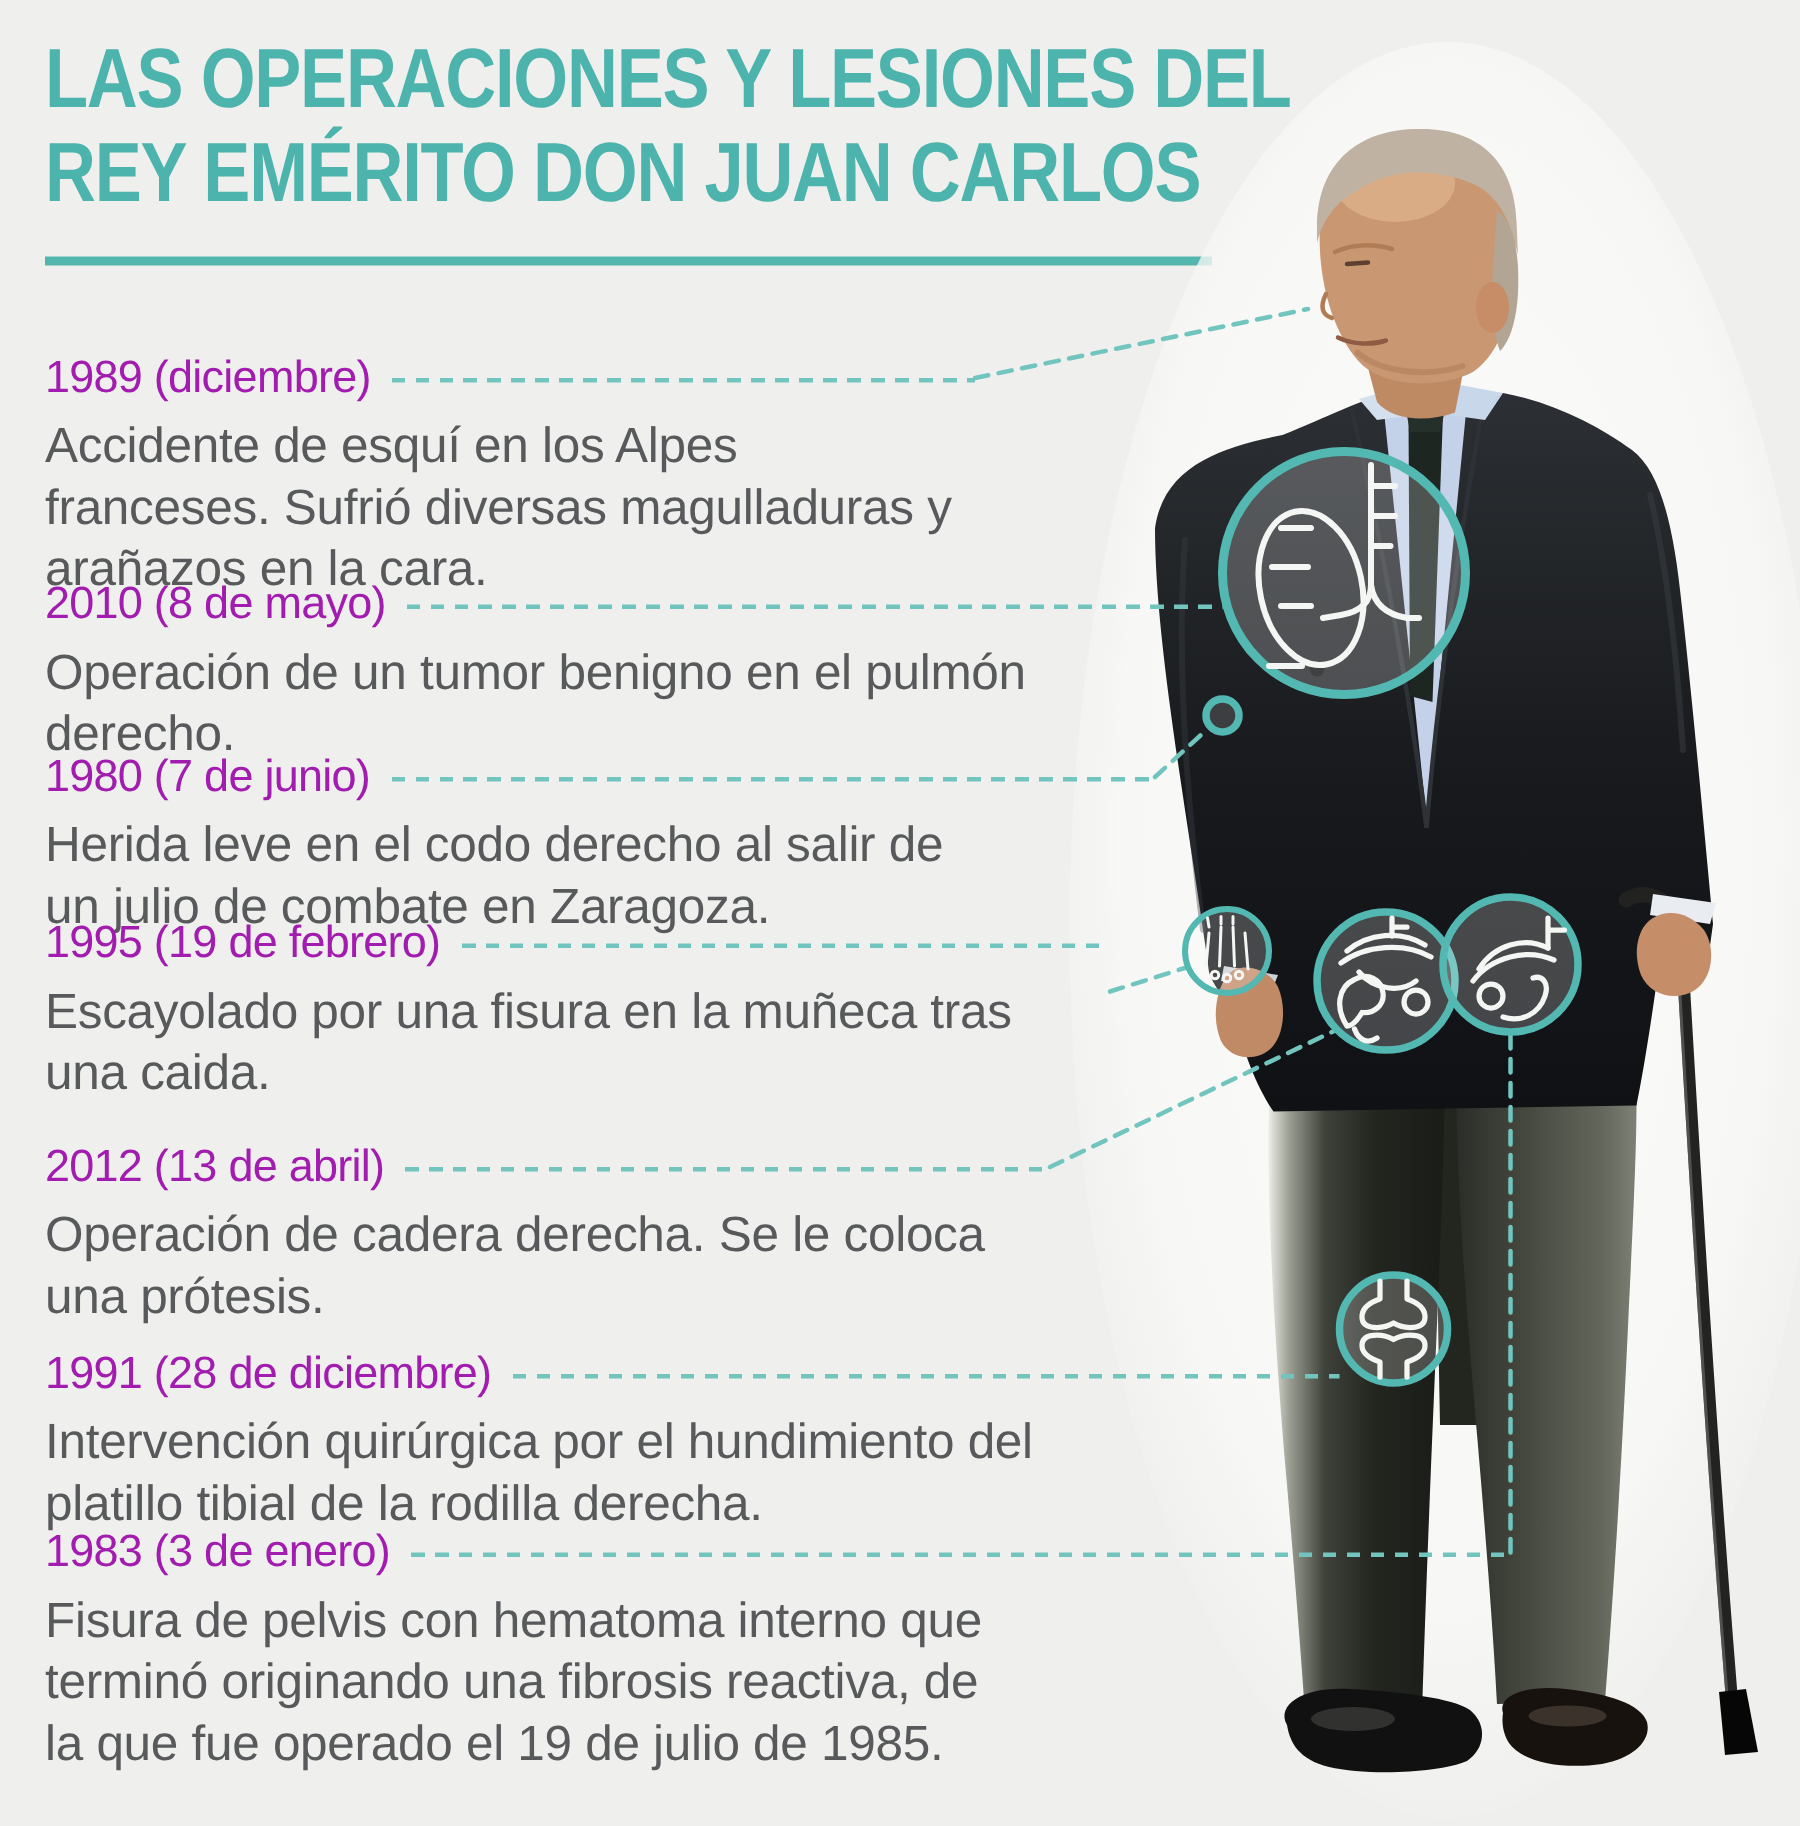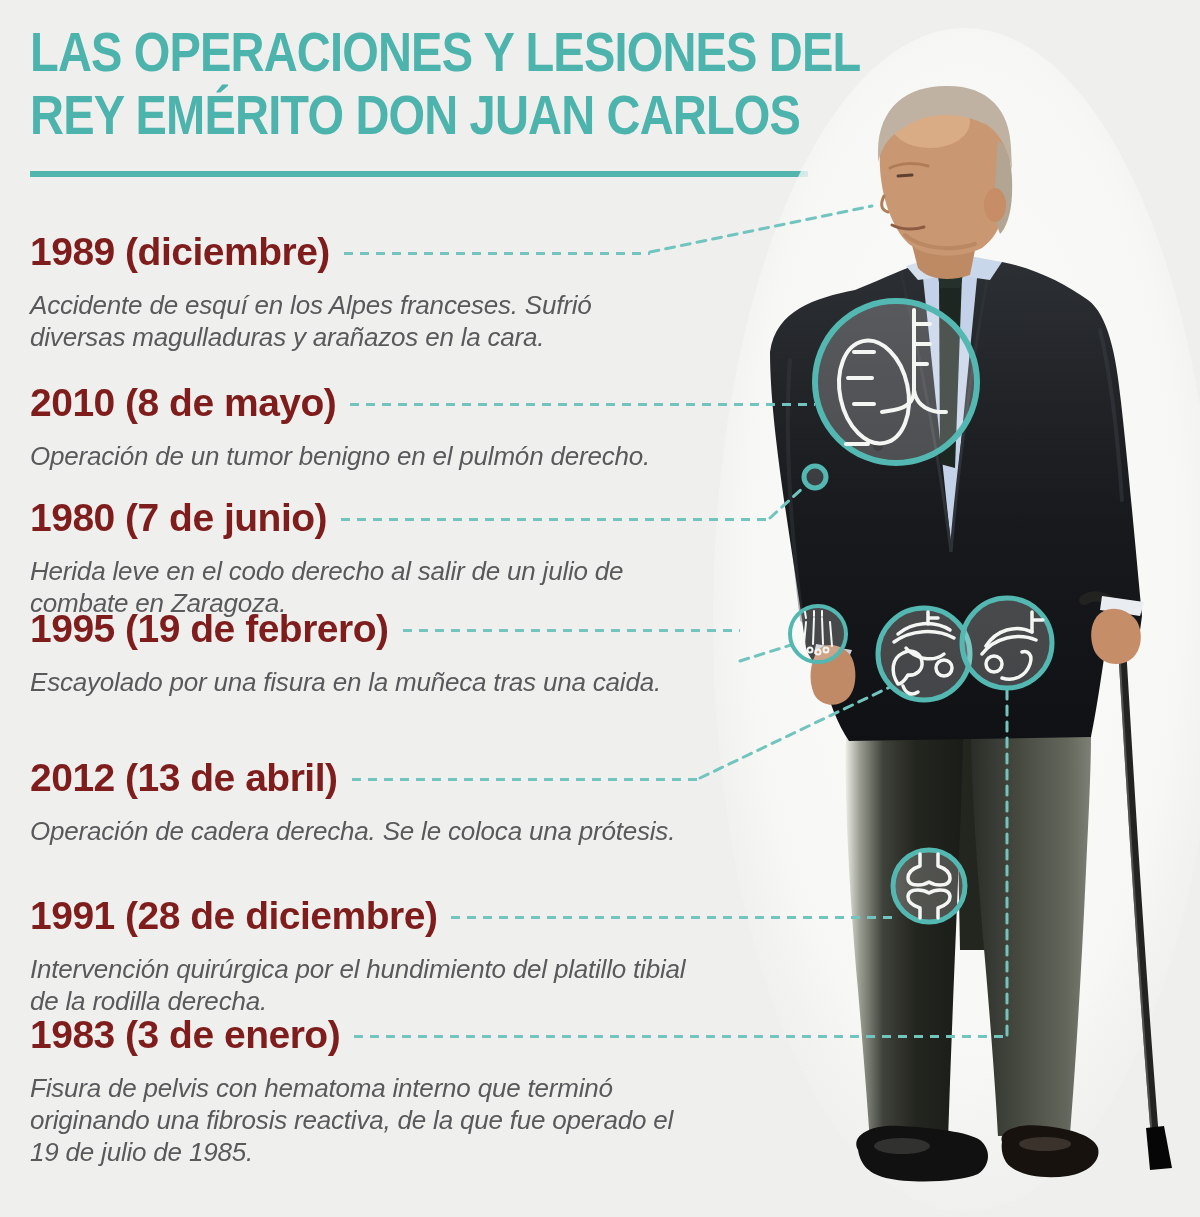--- a/index.html
+++ b/index.html
@@ -16,30 +16,30 @@
     font-size:56px;line-height:1.13;letter-spacing:-1px;
     white-space:nowrap;
   }
   .title-rule{
     position:absolute;left:30px;top:171px;
     width:778px;height:6px;background:#52b5ae;
   }
   .entry{position:absolute;left:30px;z-index:2;}
   .entry-head{display:flex;align-items:center;}
   .date{
-    color:#7f1d1d;font-weight:bold;font-size:39px;
+    color:#a21caf;font-weight:normal;font-size:30px;
     letter-spacing:-0.5px;line-height:34px;white-space:nowrap;
   }
   .dash{
     flex:1;height:3px;margin-left:14px;margin-top:2px;
     background:repeating-linear-gradient(90deg,#72c5bf 0 9px,transparent 9px 16px);
   }
   .desc{
-    margin-top:20px;color:#58595b;font-size:26px;
-    line-height:1.24;letter-spacing:-0.2px;font-style:italic;
+    margin-top:8px;color:#58595b;font-size:33px;
+    line-height:1.24;letter-spacing:-0.2px;
   }
   .e1{top:235px;width:620px;} .e1 .desc{max-width:660px;}
   .e2{top:386px;width:785px;} .e2 .desc{max-width:750px;}
   .e3{top:501px;width:740px;} .e3 .desc{max-width:615px;}
   .e4{top:612px;width:710px;} .e4 .desc{max-width:700px;}
   .e5{top:761px;width:670px;} .e5 .desc{max-width:660px;}
   .e6{top:899px;width:863px;} .e6 .desc{max-width:690px;}
   .e7{top:1018px;width:977px;} .e7 .desc{max-width:645px;}
   svg.scene{position:absolute;left:0;top:0;z-index:1;}
 </style>

